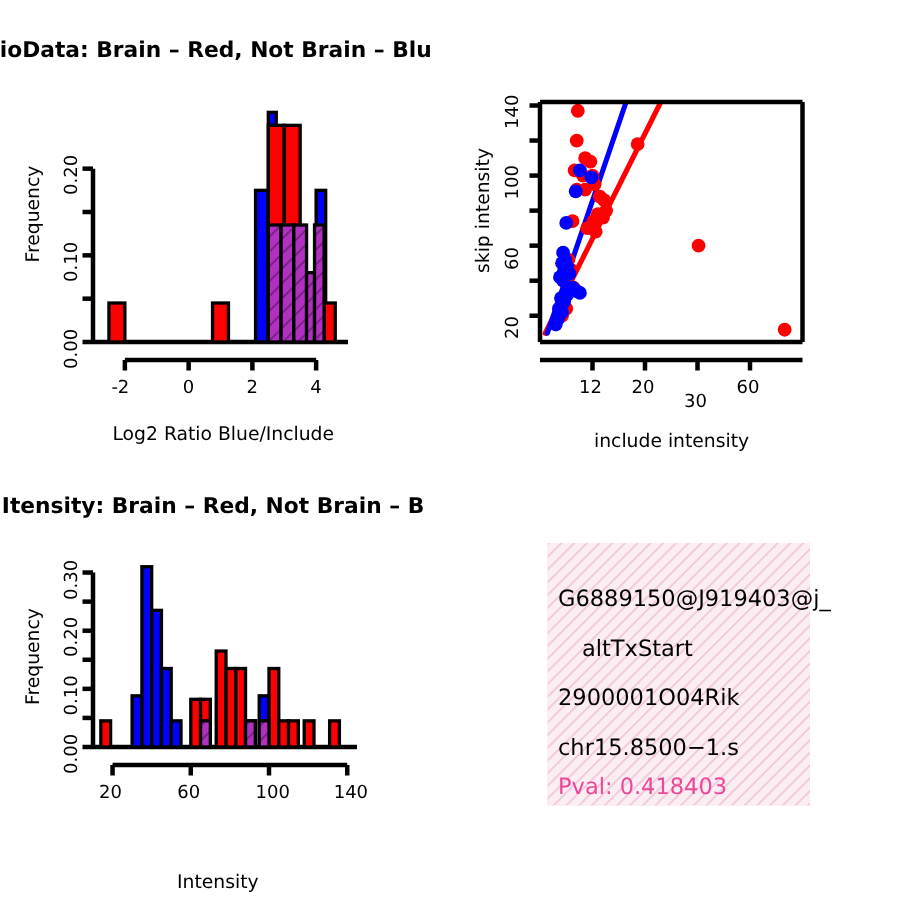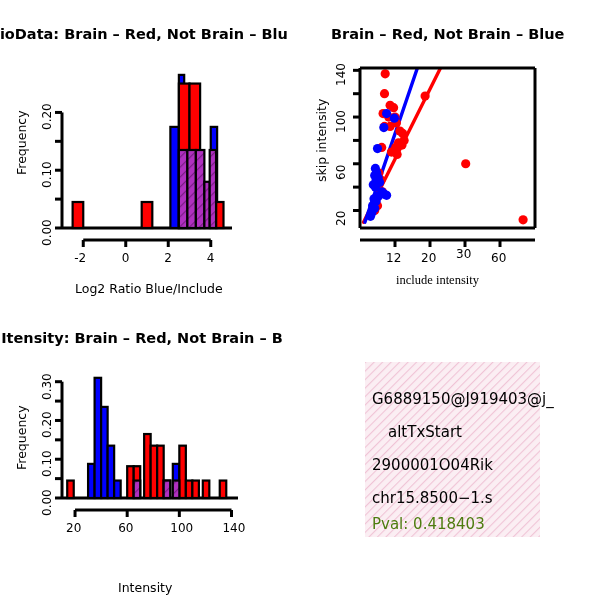--- a/index.html
+++ b/index.html
@@ -21,21 +21,21 @@
   svg{display:block;position:absolute;left:0;top:0;overflow:visible;}
   .annobox{
     position:absolute;
     background:#f7dfe8;
     overflow:hidden;
   }
   .annoline{
     position:absolute;font-size:15px;color:#000;white-space:nowrap;
     font-family:"DejaVu Sans", sans-serif;
   }
-  .annoline.pval{color:#4d7c0f;}
+  .annoline.pval{color:#ec4899;}
 </style>
 </head>
 <body>
 
 <div class="panel" style="left:0;top:0;width:300px;height:310px;">
   <div class="ptitle" style="left:-28px;top:26px;">RatioData: Brain – Red, Not Brain – Blu</div>
 
   <svg id="svg-hist-ratio" width="300" height="310">
     <defs>
       <pattern id="hatchA" width="7" height="7" patternTransform="rotate(45)" patternUnits="userSpaceOnUse">
@@ -77,21 +77,20 @@
 <div class="tick-lbl rot" style="left: 40px; top: 246px;">0.00</div>
     <div class="tick-lbl rot" style="left: 40px; top: 188.222px;">0.10</div>
     <div class="tick-lbl rot" style="left: 40px; top: 130.444px;">0.20</div>
     <div class="tick-lbl" style="left: 74.25px; top: 251px;">-2</div>
     <div class="tick-lbl" style="left: 121.75px; top: 251px;">0</div>
     <div class="tick-lbl" style="left: 164.25px; top: 251px;">2</div>
     <div class="tick-lbl" style="left: 206.75px; top: 251px;">4</div>
   </div>
 
 <div class="panel" style="left:300px;top:0;width:300px;height:310px;">
-  <div class="ptitle" style="left:31px;top:26px;">Brain – Red, Not Brain – Blue</div>
 
   <svg id="svg-scatter" width="300" height="310">
     <g id="g-scatter">
         <defs>
           <clipPath id="scClip">
             <rect x="60" y="68" width="175" height="160"></rect>
           </clipPath>
         </defs>
         <g clip-path="url(#scClip)">
           <line x1="63.5" y1="222.16058394160584" x2="140.5" y2="68" stroke="#ff0000" stroke-width="3.4" stroke-linecap="round"></line>
@@ -161,28 +160,28 @@
         <line x1="53" y1="93.69343065693431" x2="60" y2="93.69343065693431" stroke="#000" stroke-width="3"></line>
         <line x1="60" y1="240" x2="235" y2="240" stroke="#000" stroke-width="3"></line>
         <line x1="95" y1="240" x2="95" y2="247" stroke="#000" stroke-width="3"></line>
         <line x1="130" y1="240" x2="130" y2="247" stroke="#000" stroke-width="3"></line>
         <line x1="165" y1="240" x2="165" y2="247" stroke="#000" stroke-width="3"></line>
         <line x1="200" y1="240" x2="200" y2="247" stroke="#000" stroke-width="3"></line>
       </g>
   </svg>
 
   <div class="axlabel vert" style="left:14px;top:182px;">skip intensity</div>
-  <div class="axlabel" style="left:96px;top:273px;font-family:Liberation Serif, serif;">include intensity</div>
+  <div class="axlabel" style="left:96px;top:286px;">include intensity</div>
 <div class="tick-lbl rot" style="left: 34px; top: 226.482px;">20</div>
     <div class="tick-lbl rot" style="left: 34px; top: 179.766px;">60</div>
     <div class="tick-lbl rot" style="left: 34px; top: 133.051px;">100</div>
     <div class="tick-lbl rot" style="left: 34px; top: 86.3358px;">140</div>
     <div class="tick-lbl" style="left: 86px; top: 251px;">12</div>
     <div class="tick-lbl" style="left: 121px; top: 251px;">20</div>
-    <div class="tick-lbl" style="left: 156px; top: 247px;">30</div>
+    <div class="tick-lbl" style="left: 156px; top: 260px;">30</div>
     <div class="tick-lbl" style="left: 191px; top: 251px;">60</div>
   </div>
 
 <div class="panel" style="left:0;top:310px;width:300px;height:290px;">
   <div class="ptitle" style="left:-24px;top:20px;">ne Itensity: Brain – Red, Not Brain – B</div>
 
   <svg id="svg-hist-int" width="300" height="290">
     <defs>
       <pattern id="hatchB" width="7" height="7" patternTransform="rotate(45)" patternUnits="userSpaceOnUse">
         <rect width="7" height="7" fill="#b030c0"></rect>

